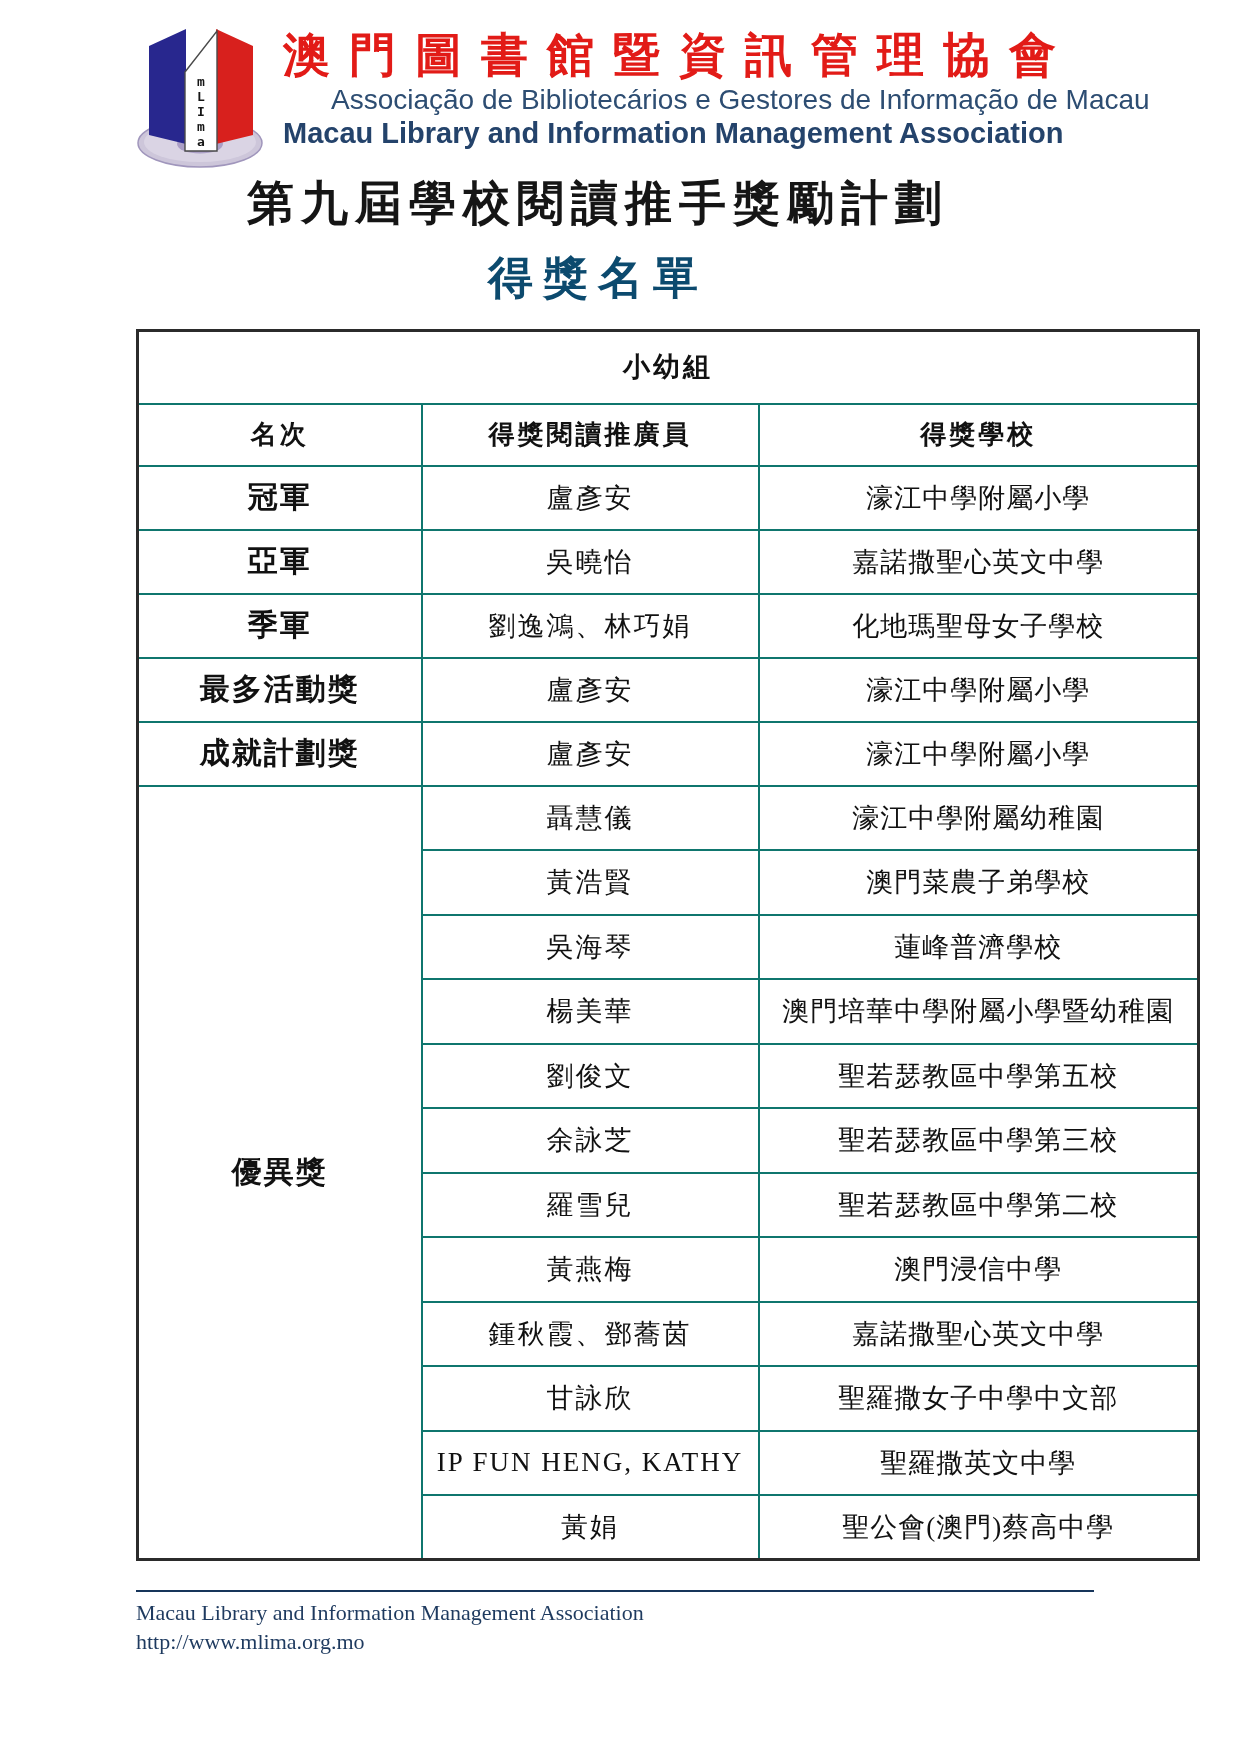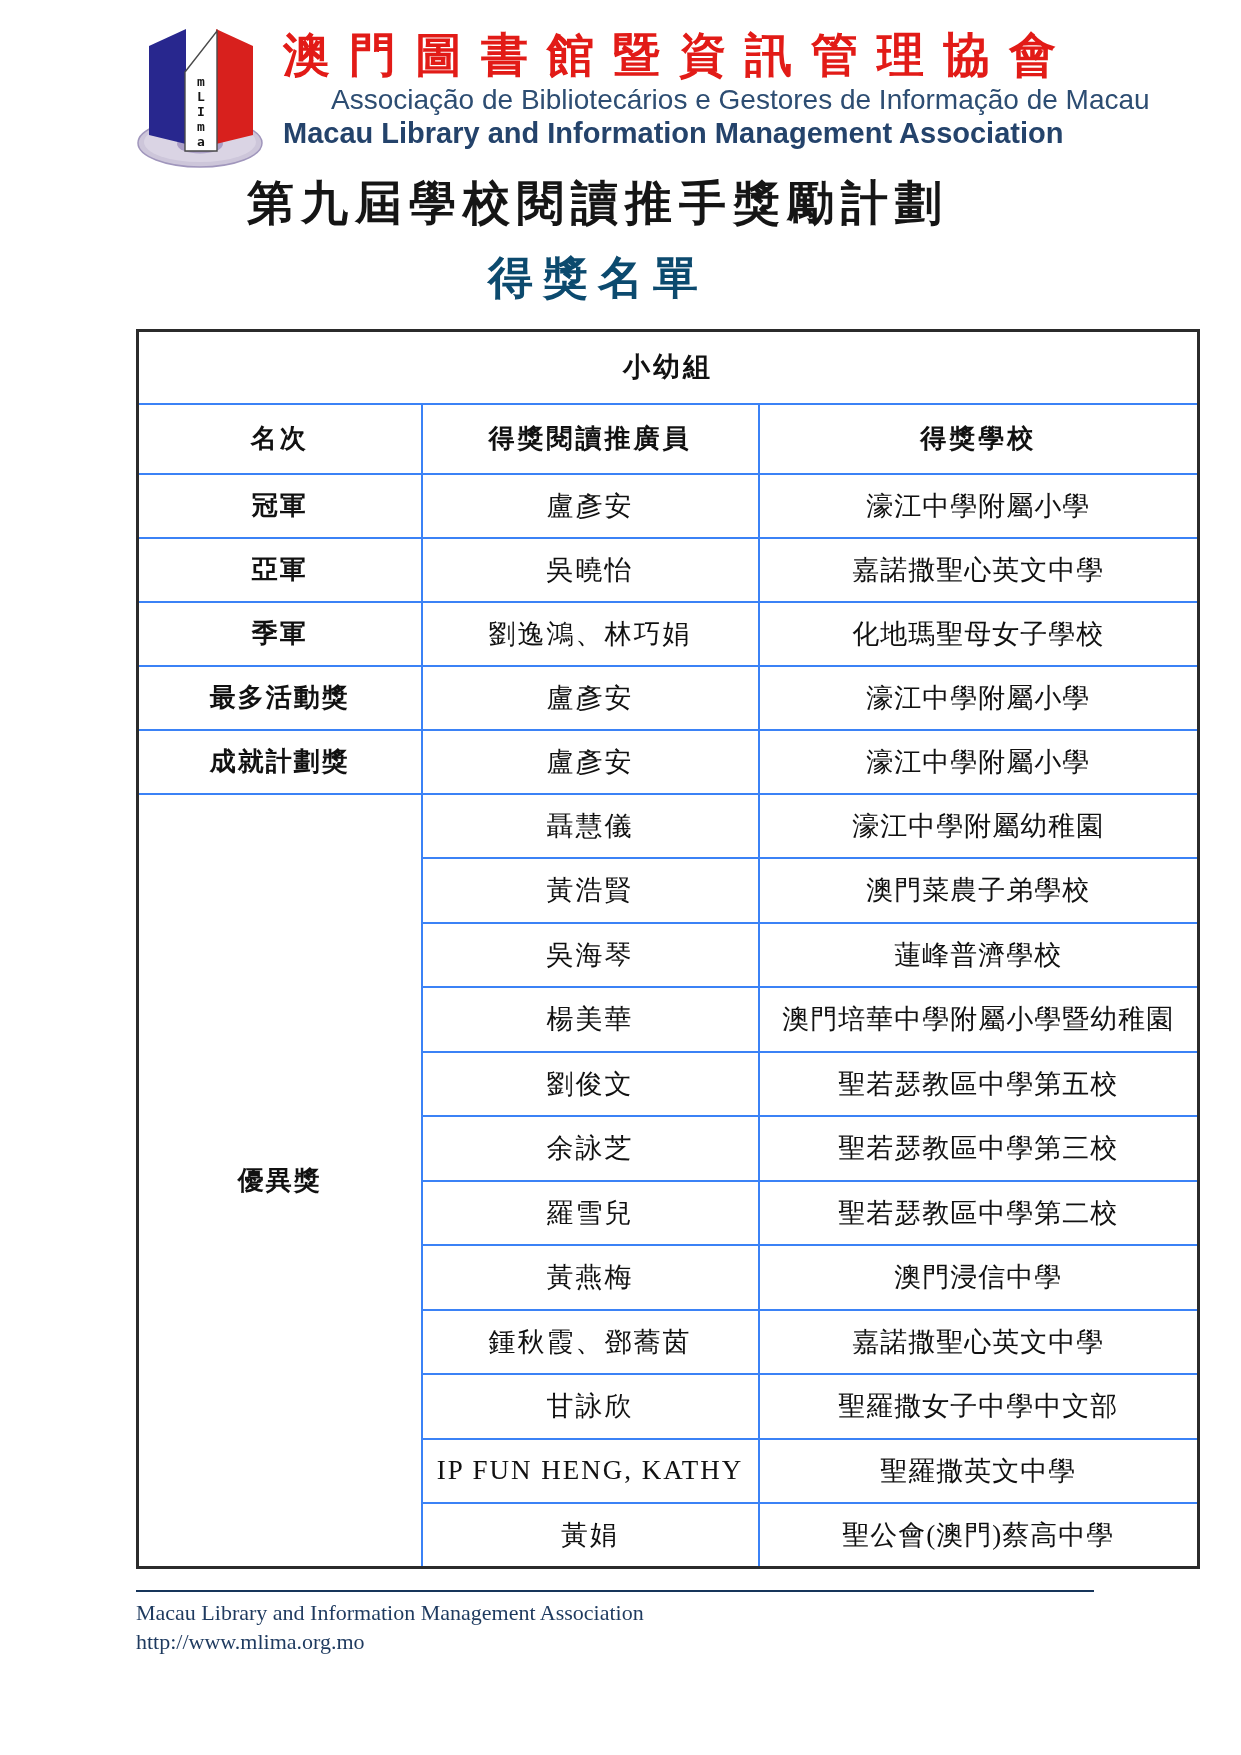--- a/index.html
+++ b/index.html
@@ -35,30 +35,30 @@
     margin-top:13px; font-family:"Liberation Serif", serif;
   }
 
   
   table.awards {
     position:absolute; left:136px; top:329px; width:1061px;
     border-collapse:collapse; table-layout:fixed;
     border:3px solid #2b2b2b;
   }
   table.awards td {
-    border:2px solid #3b82f6; text-align:center; vertical-align:middle;
+    border:2px solid #0f766e; text-align:center; vertical-align:middle;
     padding:5px 6px; overflow:hidden;
   }
   .r-group  { height:73px; }
-  .r-colhead{ height:70px;font-family:Liberation Serif, serif; }
+  .r-colhead{ height:62px;font-family:Liberation Serif, serif; }
   .r-data   { height:64px; }
   .r-merit  { height:64.5px; }
   td.group   { font-size:27px; font-weight:bold; letter-spacing:3px; }
   td.colhead { font-size:26px; font-weight:bold; letter-spacing:3px; }
-  td.rank    { font-size:26px; font-weight:bold; letter-spacing:2px; }
+  td.rank    { font-size:30px; font-weight:bold; letter-spacing:2px; }
   td.promoter{ font-size:27px; letter-spacing:2px;border-radius:13px; }
   td.school  { font-size:27px; letter-spacing:1px; }
 
   
   .footer { position:absolute; left:136px; top:1590px; width:1010px; }
   .footer-rule { width:958px; height:0; border-bottom:2px solid #16355a; margin-bottom:6px; }
   .footer-org, .footer-url {
     font-size:22px; color:#1e3a5f; line-height:1.32;
     font-family:"Liberation Serif", serif;
   }

